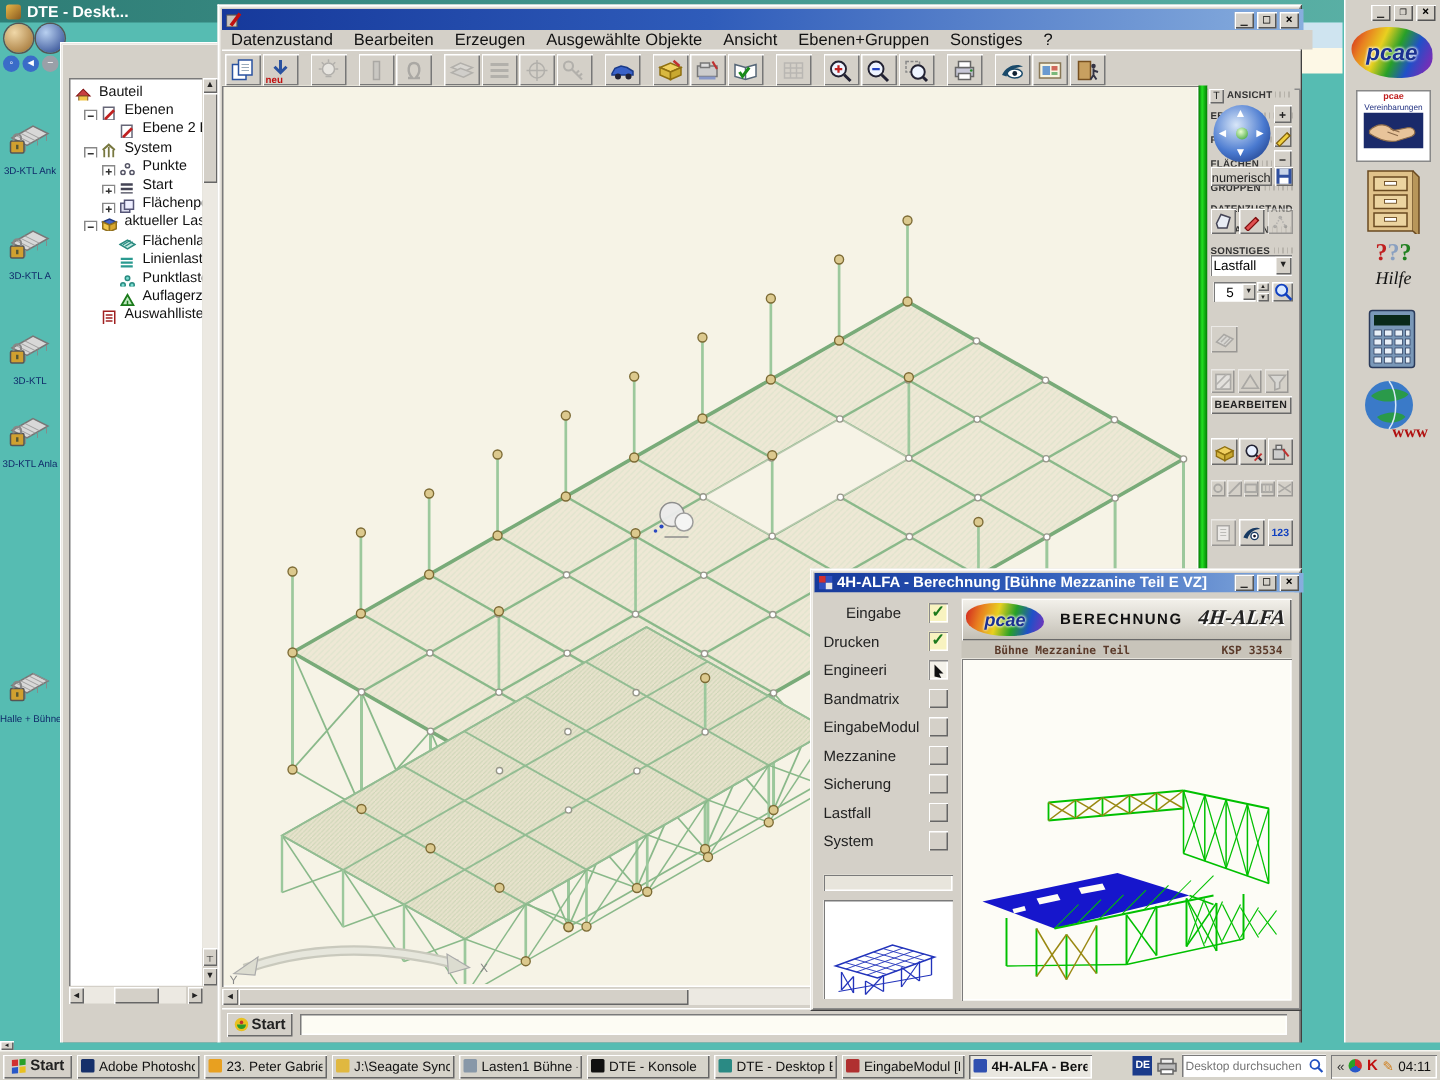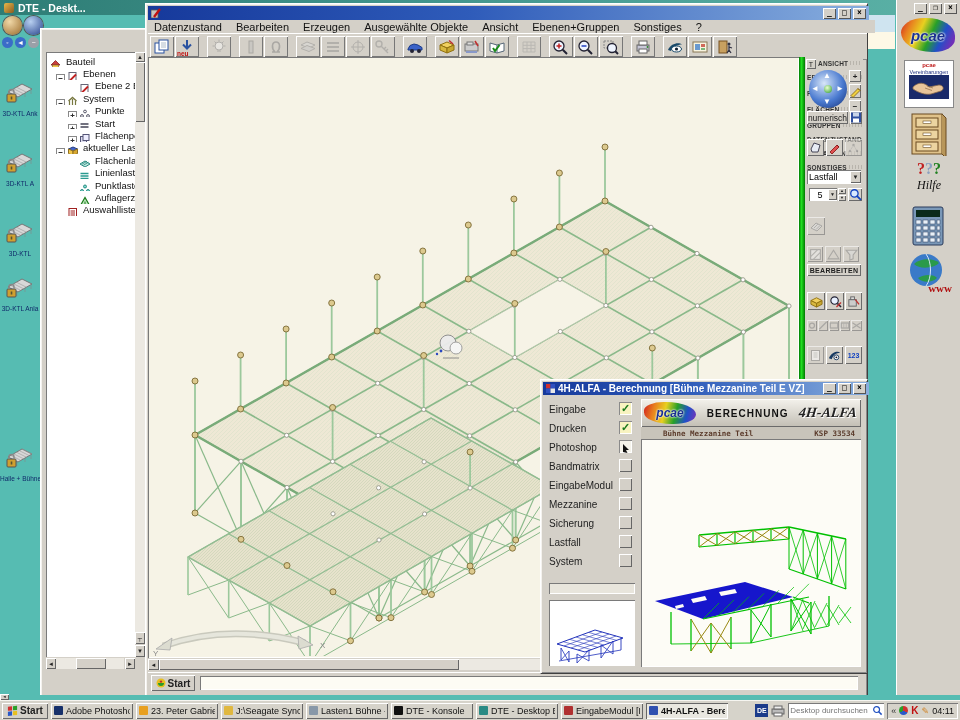--- a/index.html
+++ b/index.html
@@ -1019,29 +1019,29 @@
       <span style="white-space:nowrap;overflow:hidden;">4H-ALFA - Berechnung [Bühne Mezzanine Teil E VZ]</span>
       <span class="wbtns">
         <span class="wbtn">_</span>
         <span class="wbtn">□</span>
         <span class="wbtn">×</span>
       </span>
     </div>
     <div class="abs" style="left:2px;top:15px;width:320px;height:276px;background:#d4d0c8;">
       <div id="alfa-steps" class="abs" style="left:4px;top:6px;width:92px;height:180px;">
           <div style="position: relative; height: 19px;">
-            <span class="dlg-label" style="position: absolute; left: 2px; top: 3px;">Eingabe</span>
+            <span class="dlg-label" style="position: absolute; left: 17px; top: 3px;">Eingabe</span>
             <span class="chk checked" style="top: 1px;">✓</span>
           </div>
           <div style="position: relative; height: 19px;">
             <span class="dlg-label" style="position: absolute; left: 2px; top: 3px;">Drucken</span>
             <span class="chk checked" style="top: 1px;">✓</span>
           </div>
           <div style="position: relative; height: 19px;">
-            <span class="dlg-label" style="position: absolute; left: 2px; top: 3px;">Photoshop</span>
+            <span class="dlg-label" style="position: absolute; left: 2px; top: 3px;">Engineeri</span>
             <span class="chk cursor" style="top: 1px;"><svg viewBox="0 0 13 13" style="width:13px;height:13px;">
                 <path d="M4 11 L4 3 L10 9 L7 9 L8.5 12 Z" fill="#111"></path>
               </svg></span>
           </div>
           <div style="position: relative; height: 19px;">
             <span class="dlg-label" style="position: absolute; left: 2px; top: 3px;">Bandmatrix</span>
             <span class="chk empty" style="top: 1px;"></span>
           </div>
           <div style="position: relative; height: 19px;">
             <span class="dlg-label" style="position: absolute; left: 2px; top: 3px;">EingabeModul</span>

